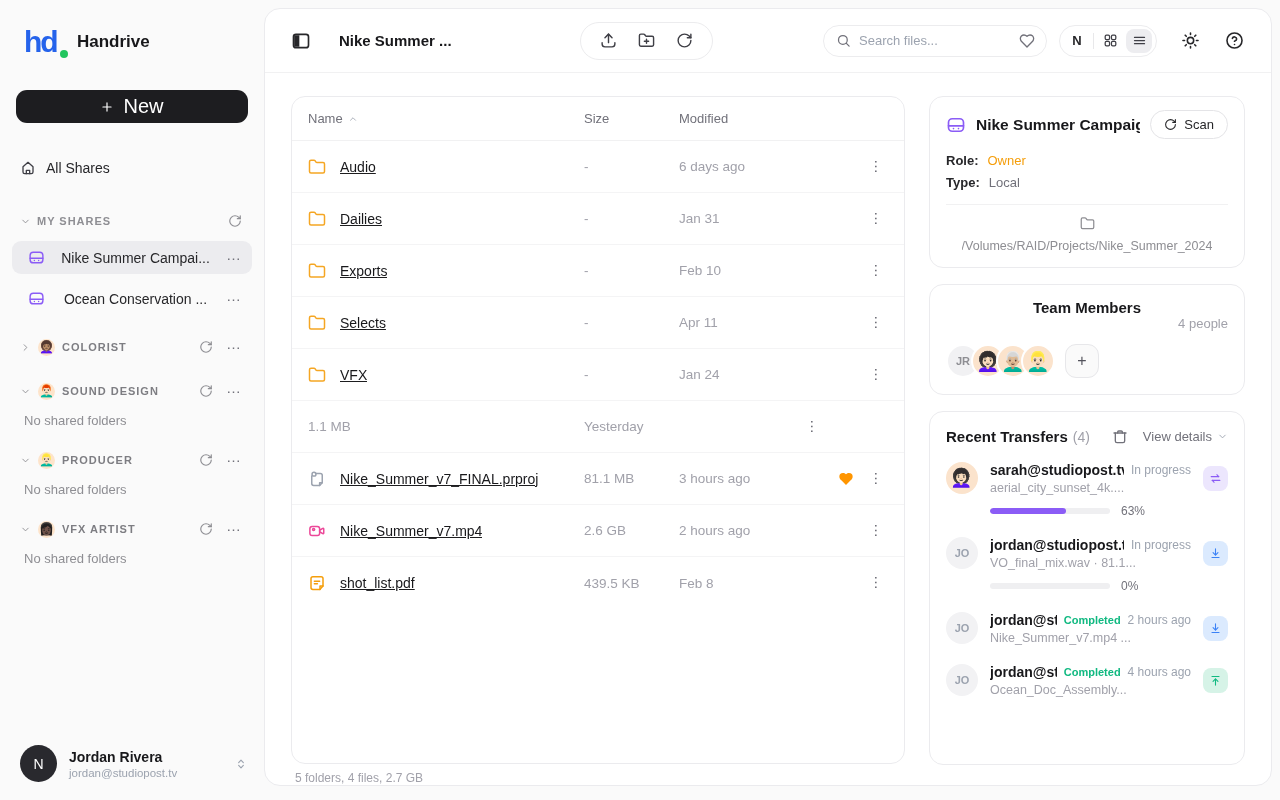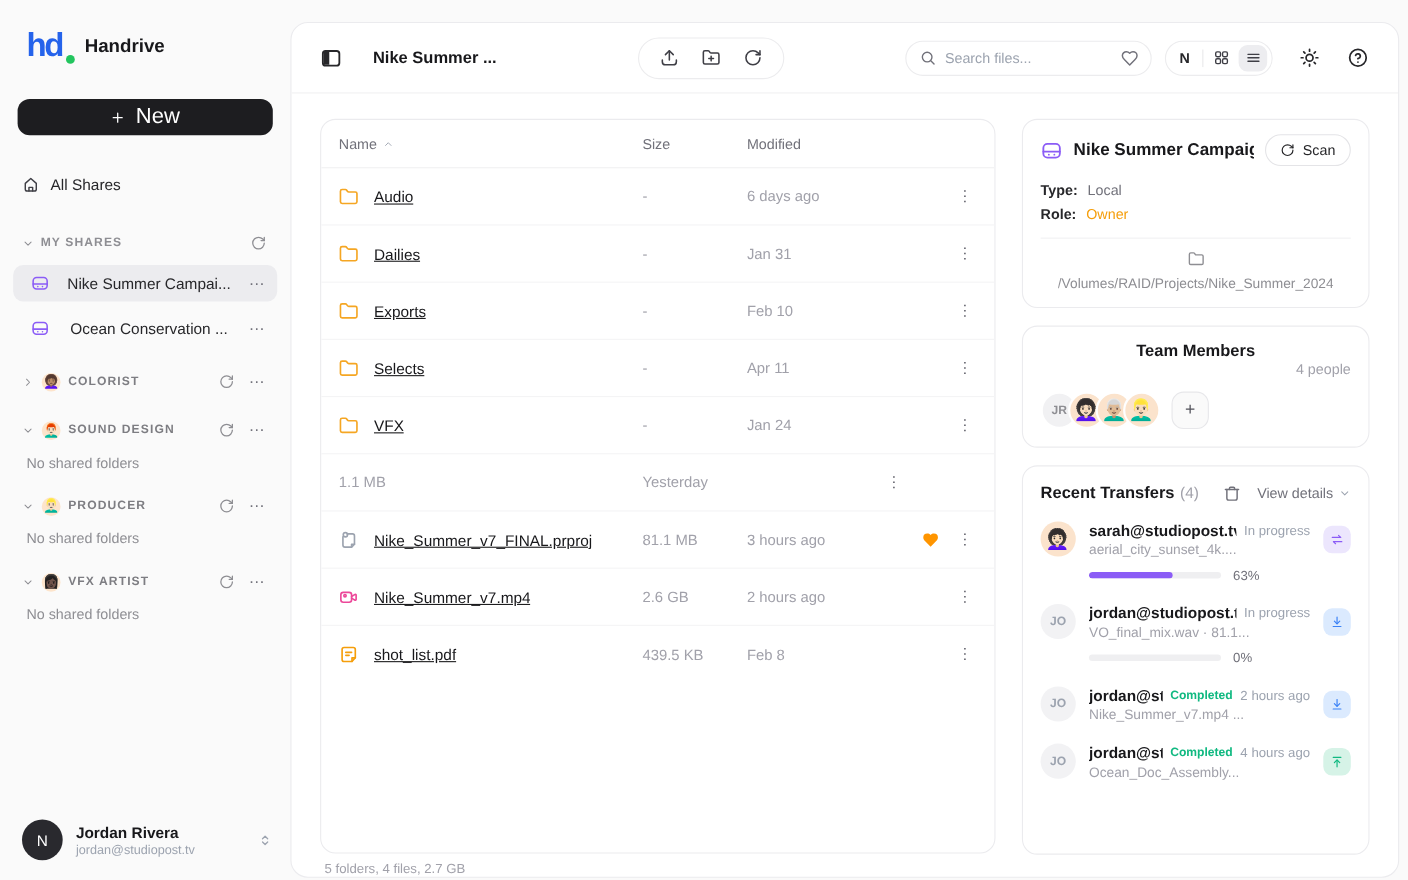--- a/index.html
+++ b/index.html
@@ -35,21 +35,21 @@
   .role-label { font-size:11px; font-weight:600; letter-spacing:0.09em; color:#7d7d82; }
   .role-right { margin-left:auto; display:flex; align-items:center; gap:13px; }
   .empty-note { margin:10px 0 0 24px; font-size:13px; color:#8e8e93; }
   .user-row { margin-top:auto; padding:0 16px 18px 20px; display:flex; align-items:center; gap:12px; }
   .user-av { width:37px; height:37px; border-radius:50%; background:#29292e; color:#fff; font-size:14px; font-weight:500; display:flex; align-items:center; justify-content:center; flex:none; }
   .user-name { font-size:14px; font-weight:bold; color:#18181b; }
   .user-email { font-size:11.5px; color:#9ca3af; margin-top:2px; }
   .updown { width:14px; height:14px; color:#9ca3af; margin-left:auto; }
 
   
-  .main { position:absolute; left:264px; top:20px; width:1008px; height:778px; background:#fff; border:1px solid #ebebee; border-radius:16px; display:flex; flex-direction:column; overflow:hidden; }
+  .main { position:absolute; left:264px; top:8px; width:1008px; height:778px; background:#fff; border:1px solid #ebebee; border-radius:16px; display:flex; flex-direction:column; overflow:hidden; }
   .main-header { height:64px; flex:none; display:flex; align-items:center; padding:0 26px; border-bottom:1px solid #f1f1f2; }
   .panel-toggle { width:20px; height:20px; color:#27272a; }
   .page-title { margin-left:28px; font-size:15px; font-weight:600; color:#18181b; }
   .toolbar-pill { margin-left:128px; height:38px; border:1px solid #ececee; border-radius:19px; display:flex; align-items:center; gap:21px; padding:0 19px; color:#3f3f46; }
   .toolbar-pill svg { width:17px; height:17px; }
   .search-pill { margin-left:auto; width:224px; height:32px; border:1px solid #ececee; border-radius:16px; display:flex; align-items:center; gap:8px; padding:0 11px 0 12px; background:#fff; }
   .search-pill .mag { width:15px; height:15px; color:#71717a; flex:none; }
   .search-pill input { flex:1; border:none; outline:none; font-size:13px; color:#27272a; font-family:inherit; min-width:0; background:transparent; }
   .search-pill input::placeholder { color:#9ca3af; }
   .search-pill .heart { width:16px; height:16px; color:#71717a; flex:none; }
@@ -503,26 +503,26 @@
           <div class="c1-title">Nike Summer Campaign</div>
           <button class="scan-btn">
             <svg class="ic" viewBox="0 0 24 24">
                 <path d="M21 12a9 9 0 1 1-9-9c2.5 0 4.9 1 6.7 2.7L21 8"></path>
                 <path d="M21 3v5h-5"></path>
               </svg>
             <span>Scan</span>
           </button>
         </div>
         <div class="meta-row">
+          <span class="meta-label">Role:</span>
+          <span class="meta-val owner">Owner</span>
+        </div>
+        <div class="meta-row">
           <span class="meta-label">Type:</span>
           <span class="meta-val">Local</span>
-        </div>
-        <div class="meta-row">
-          <span class="meta-label">Role:</span>
-          <span class="meta-val owner">Owner</span>
         </div>
         <hr class="c1-div">
         <div class="path-row">
           <svg class="ic" viewBox="0 0 24 24">
               <path d="M20 20a2 2 0 0 0 2-2V8a2 2 0 0 0-2-2h-7.9a2 2 0 0 1-1.69-.9L9.6 3.9A2 2 0 0 0 7.93 3H4a2 2 0 0 0-2 2v13a2 2 0 0 0 2 2Z"></path>
             </svg>
           <span class="path-text">/Volumes/RAID/Projects/Nike_Summer_2024</span>
         </div>
       </div>
 

